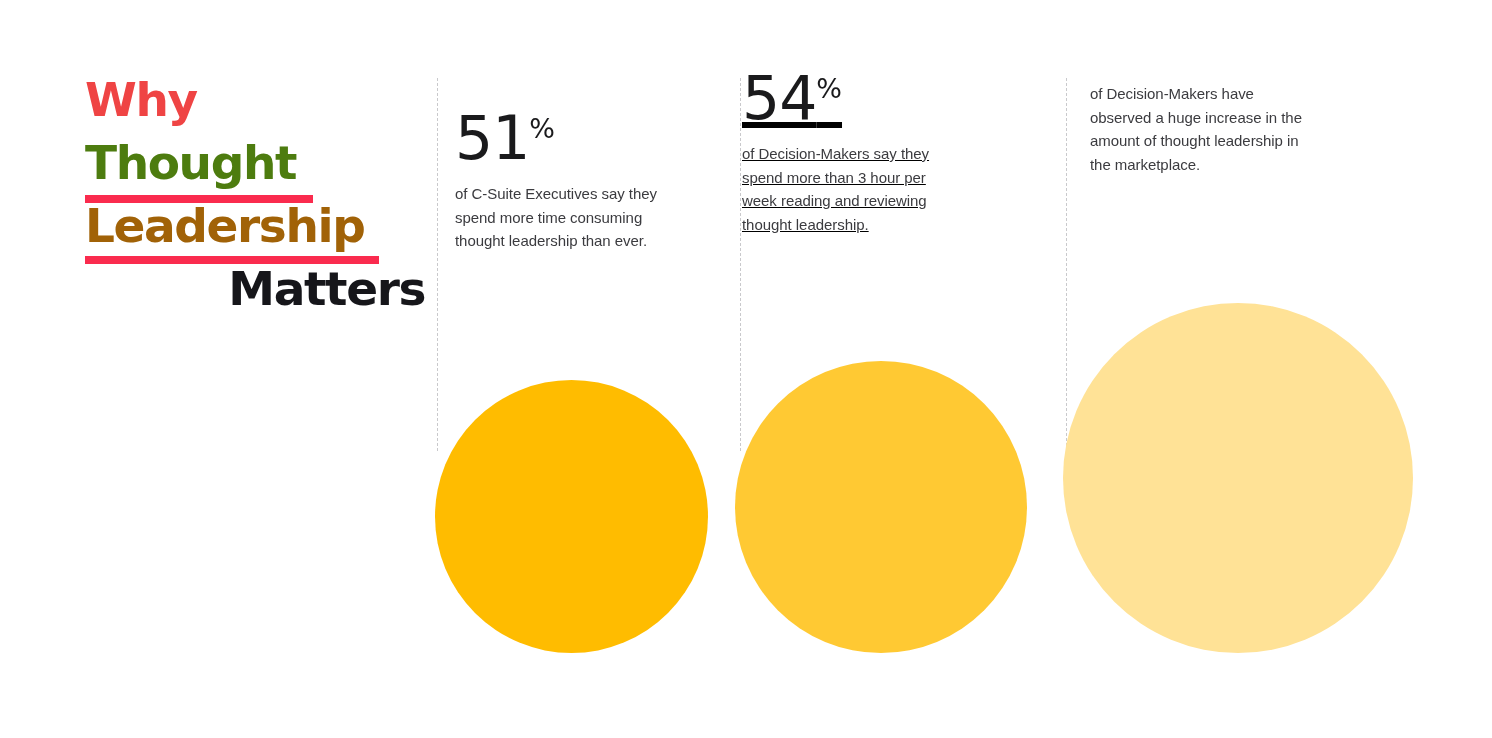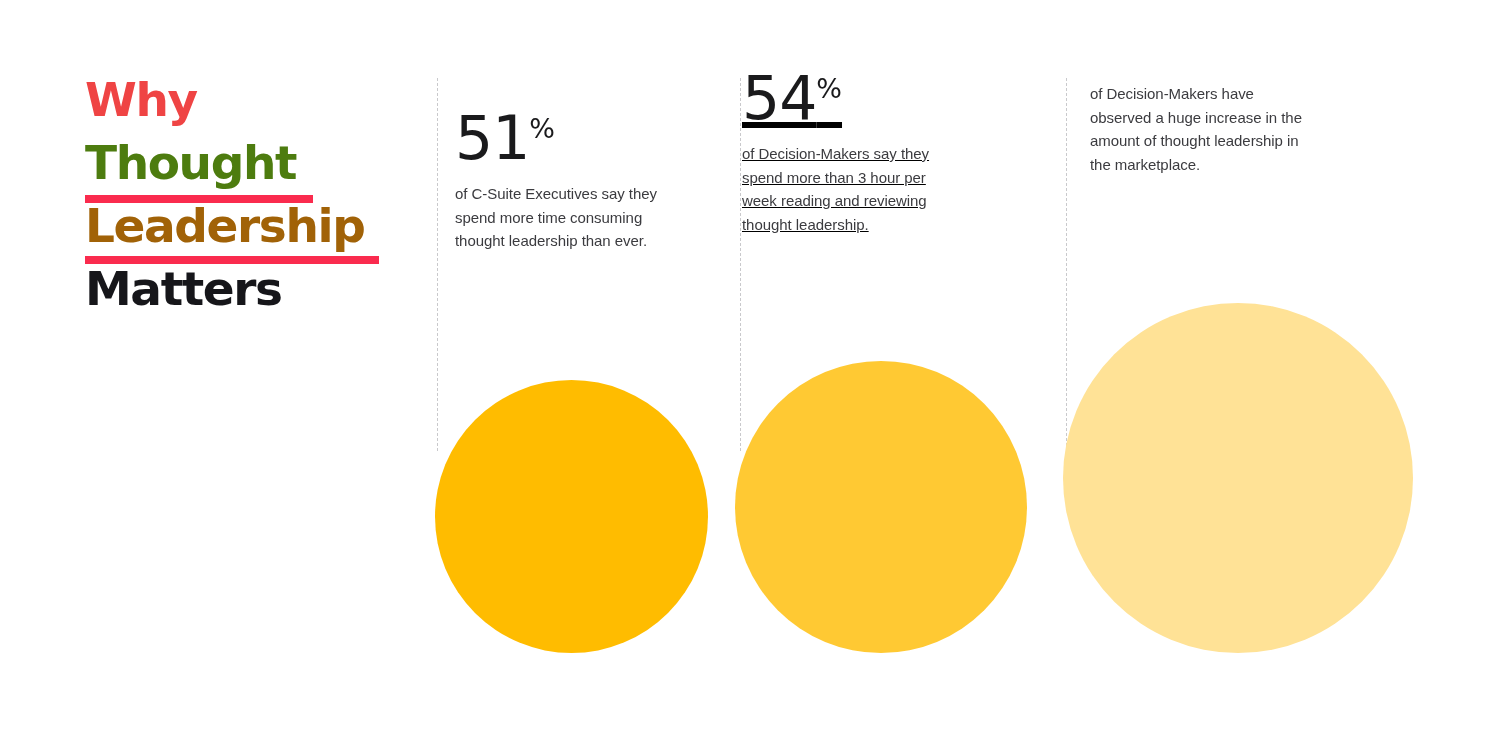--- a/index.html
+++ b/index.html
@@ -96,21 +96,21 @@
     border-radius: 50%;
   }
 </style>
 </head>
 <body style="background: rgb(255, 255, 255);">
 
 <div class="headline">
   <span class="headline-line" style="color: #ef4444;">Why</span>
   <span class="headline-line" style="color: #4d7c0f;">Thought</span>
   <span class="headline-line" style="color: #a16207;">Leadership</span>
-  <span class="headline-line" style="color: rgb(22, 22, 26);">Matters</span>
+  <span class="headline-line" style="color: rgb(22, 22, 26); text-align: right;">Matters</span>
 
   <span class="underline-bar underline-thought" style="background: rgb(250, 43, 78);"></span>
   <span class="underline-bar underline-leadership" style="background: rgb(250, 43, 78);"></span>
 </div>
 
 <span class="divider" style="left: 437px; border-left-color: rgb(201, 201, 204);"></span>
 <span class="divider" style="left: 740px; border-left-color: rgb(201, 201, 204);"></span>
 <span class="divider" style="left: 1066px; border-left-color: rgb(201, 201, 204);"></span>
 
 <div class="stat-col" style="left:455px; width:218px;margin-top:40px;">

